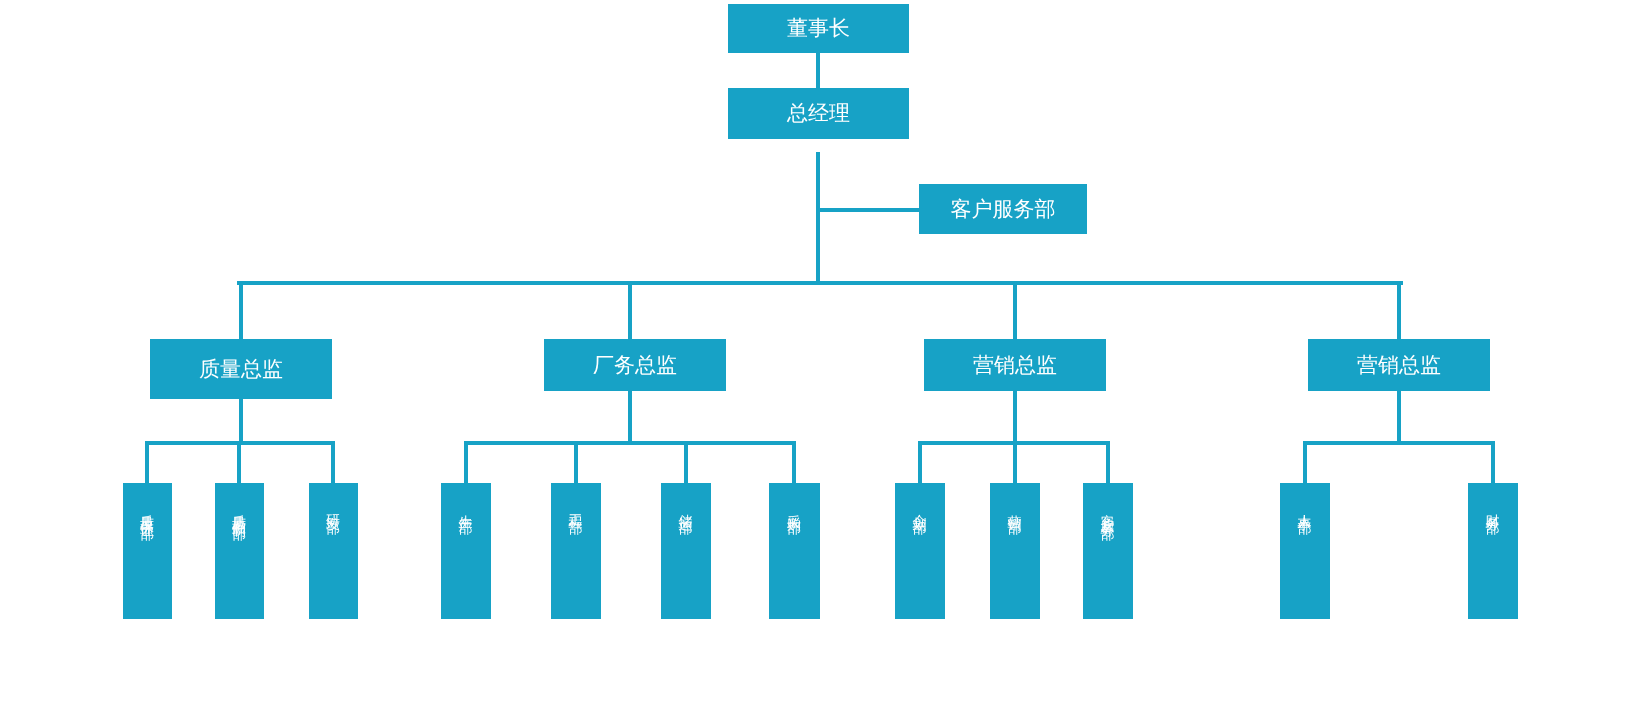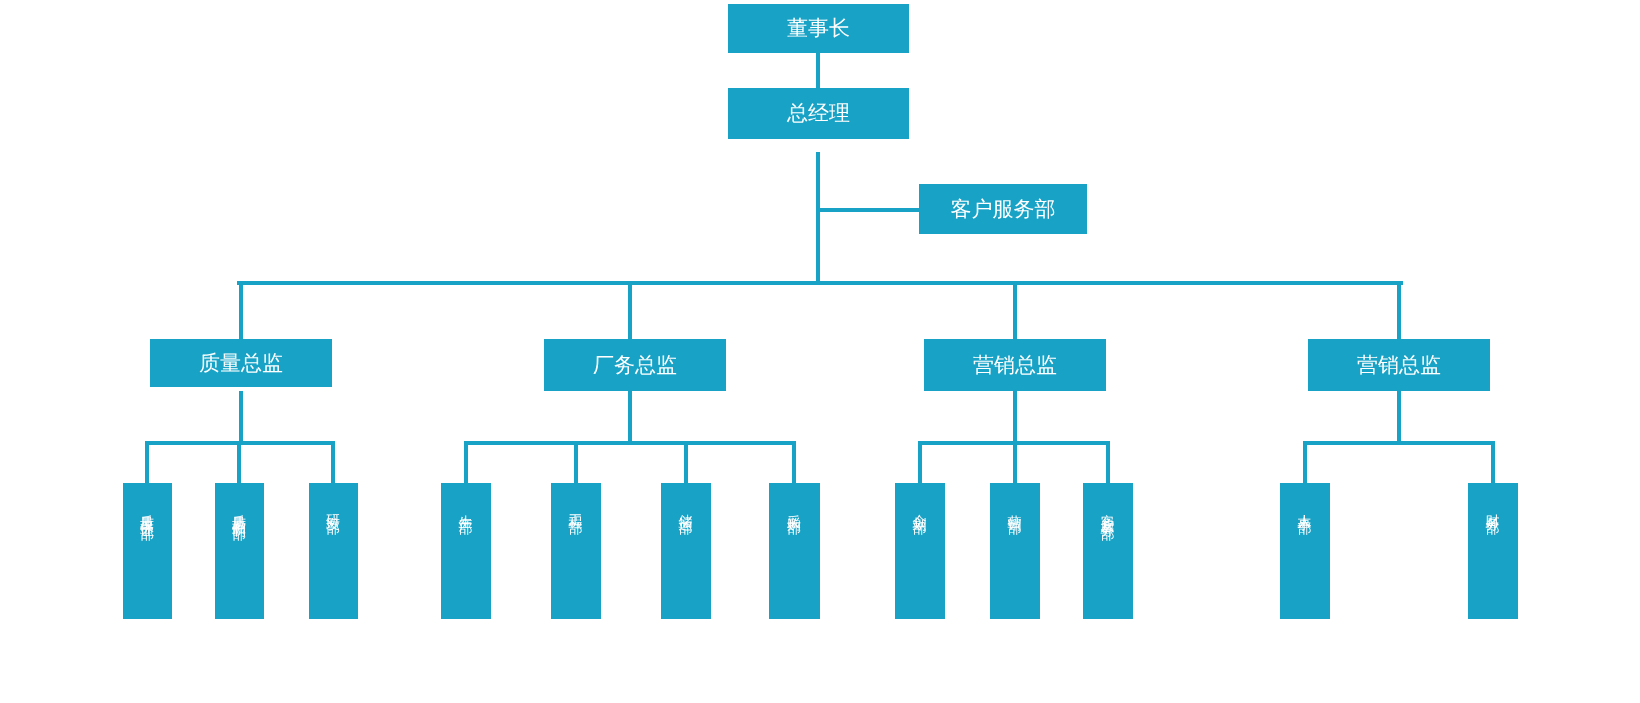--- a/index.html
+++ b/index.html
@@ -80,21 +80,21 @@
   <div class="edge" style="left:1106px;top:445px;width:4px;height:38px"></div>
   <div class="edge" style="left:1303px;top:445px;width:4px;height:38px"></div>
   <div class="edge" style="left:1491px;top:445px;width:4px;height:38px"></div>
 
   <div class="node" style="left:728px;top:4px;width:181px;height:49px">董事长</div>
 
   <div class="node" style="left:728px;top:88px;width:181px;height:51px">总经理</div>
 
   <div class="node" style="left:919px;top:184px;width:168px;height:50px">客户服务部</div>
 
-  <div class="node" style="left:150px;top:339px;width:182px;height:48px">质量总监</div>
+  <div class="node" style="left:150px;top:339px;width:182px;height:60px">质量总监</div>
   <div class="node" style="left:544px;top:339px;width:182px;height:52px">厂务总监</div>
   <div class="node" style="left:924px;top:339px;width:182px;height:52px">营销总监</div>
   <div class="node" style="left:1308px;top:339px;width:182px;height:52px">营销总监</div>
 
   <div class="node v" style="left:123px;top:483px;width:49px;height:136px">质量保证部</div>
   <div class="node v" style="left:215px;top:483px;width:49px;height:136px">质量控制部</div>
   <div class="node v" style="left:309px;top:483px;width:49px;height:136px">研发部</div>
 
   <div class="node v" style="left:441px;top:483px;width:50px;height:136px">生产部</div>
   <div class="node v" style="left:551px;top:483px;width:50px;height:136px">工程部</div>

